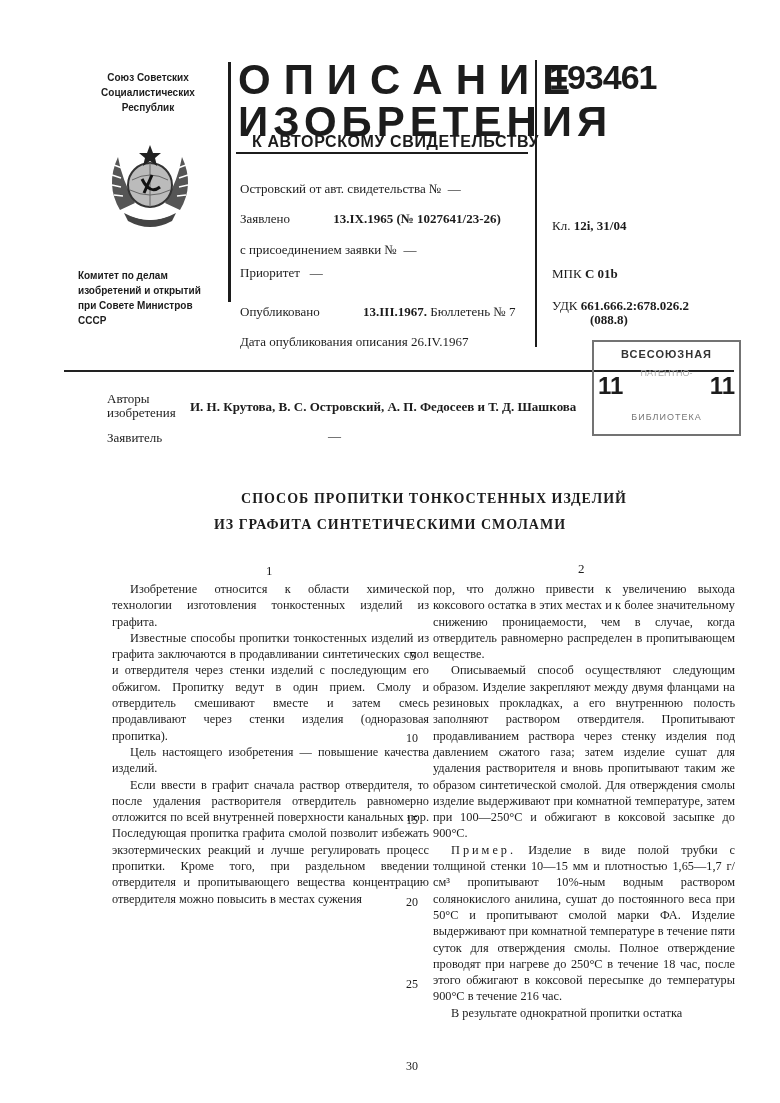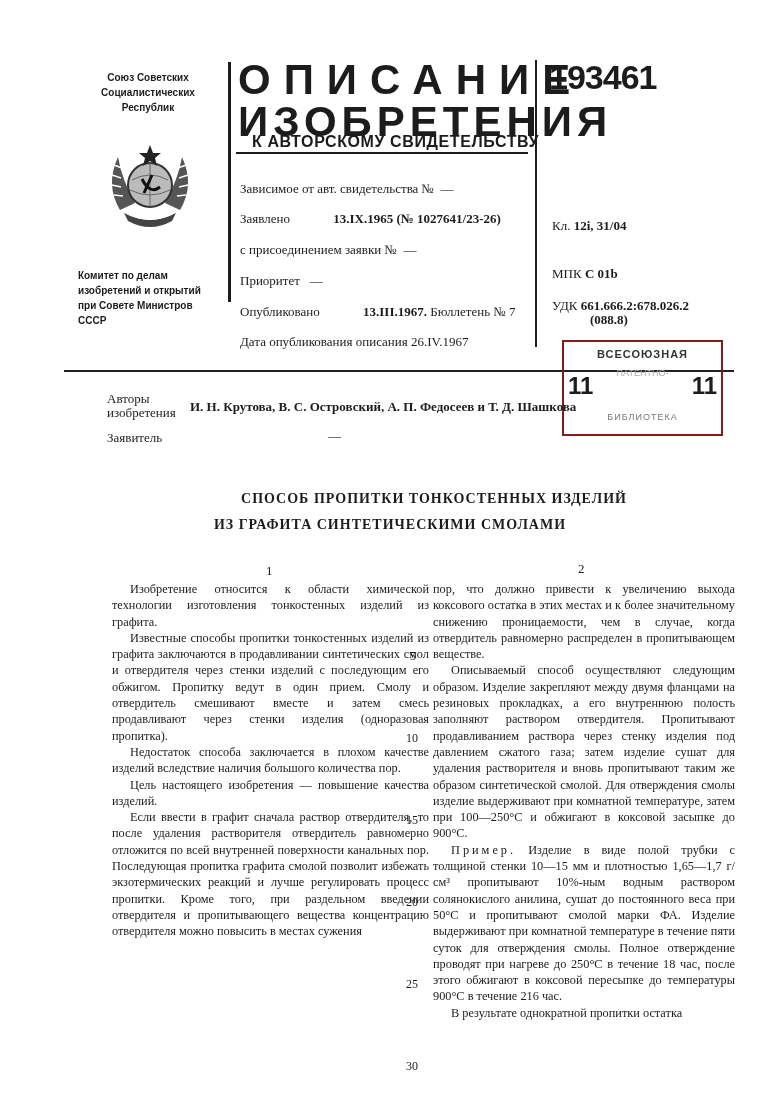--- a/index.html
+++ b/index.html
@@ -13,21 +13,21 @@
   .vline2 { left:535px; top:60px; width:2px; height:287px; background:#1c1c1c; }
   .title1 { left:238px; top:58px; font-size:42px; font-weight:bold; letter-spacing:13px; line-height:44px; }
   .title2 { left:238px; top:100px; font-size:42px; font-weight:bold; letter-spacing:5px; line-height:44px; }
   .subtitle { left:252px; top:133px; font-size:16px; font-weight:bold; letter-spacing:0.6px; }
   .subline { left:236px; top:152px; width:292px; height:2px; background:#1c1c1c; }
   .patno { left:549px; top:58px; font-size:34px; font-weight:bold; letter-spacing:-1px; }
   .meta { left:240px; font-size:13px; }
   .meta b { font-weight:bold;margin-left:40px; }
   .rmeta { left:552px; font-size:13px; }
   .hline { left:64px; top:370px; width:670px; height:2px; background:#222; }
-  .stamp { left:562px; top:340px; width:145px; height:92px; border:2px solid #7f1d1d; border-top-width:2px;padding-left:12px; }
+  .stamp { left:592px; top:340px; width:145px; height:92px; border:2px solid #737373; border-top-width:2px; }
   .stamp .s-top { position:absolute; left:0; right:0; top:6px; text-align:center; font-size:11px; font-weight:bold; color:#333; letter-spacing:1px; }
   .stamp .s-mid { position:absolute; left:0; right:0; top:26px; text-align:center; font-size:9px; color:#aaa; }
   .stamp .s-11l { position:absolute; left:4px; top:30px; font-size:24px; font-weight:bold; }
   .stamp .s-11r { position:absolute; right:4px; top:30px; font-size:24px; font-weight:bold; }
   .stamp .s-bot { position:absolute; left:0; right:0; top:70px; text-align:center; font-size:9px; color:#777; letter-spacing:1px; }
   .lbl { left:107px; font-size:13px; line-height:14px; }
   .authors { left:190px; top:399px; font-size:13px; font-weight:bold; }
   .applicant-dash { left:328px; top:428px; font-size:13px; }
   .doc-title { left:0; width:780px; text-align:center; font-size:14px; font-weight:bold; letter-spacing:1px; line-height:18px; }
   .colno { font-size:13px; }
@@ -71,32 +71,32 @@
 <div class="abs vline1"></div>
 <div class="abs vline2"></div>
 
 <div class="abs title1 sans">ОПИСАНИЕ</div>
 <div class="abs title2 sans">ИЗОБРЕТЕНИЯ</div>
 <div class="abs subtitle sans">К АВТОРСКОМУ СВИДЕТЕЛЬСТВУ</div>
 <div class="abs subline"></div>
 <div class="abs patno sans">193461</div>
 
 <div class="abs meta" style="top:181px;">
-  <span>Зависимое от авт. свидетельства №</span>&nbsp;
+  <span>Островский от авт. свидетельства №</span>&nbsp;
   <span>—</span>
 </div>
 <div class="abs meta" style="top:211px;">
   <span>Заявлено</span>
   <b>13.IX.1965 (№ 1027641/23-26)</b>
 </div>
 <div class="abs meta" style="top:242px;">
   <span>с присоединением заявки №</span>&nbsp;
   <span>—</span>
 </div>
-<div class="abs meta" style="top:273px;text-align:center;">
+<div class="abs meta" style="top:265px;text-align:center;">
   <span>Приоритет</span>&nbsp;&nbsp;
   <span>—</span>
 </div>
 <div class="abs meta" style="top:304px;">
   <span>Опубликовано</span>
   <b>13.III.1967.</b>
   <span>Бюллетень №</span>
   <span>7</span>
 </div>
 <div class="abs meta" style="top:334px;">
@@ -138,21 +138,20 @@
 
 <div class="abs doc-title" style="top:490px;padding-left:44px;">СПОСОБ ПРОПИТКИ ТОНКОСТЕННЫХ ИЗДЕЛИЙ</div>
 <div class="abs doc-title" style="top:516px;">ИЗ ГРАФИТА СИНТЕТИЧЕСКИМИ СМОЛАМИ</div>
 
 <div class="abs colno" style="left:266px; top:563px;">1</div>
 <div class="abs colno" style="left:578px; top:561px;">2</div>
 
 <div class="abs col col1">
   <p>Изобретение относится к области химической технологии изготовления тонкостенных изделий из графита.</p>
   <p>Известные способы пропитки тонкостенных изделий из графита заключаются в продавливании синтетических смол и отвердителя через стенки изделий с последующим его обжигом. Пропитку ведут в один прием. Смолу и отвердитель смешивают вместе и затем смесь продавливают через стенки изделия (одноразовая пропитка).</p>
-  <p>Недостаток способа заключается в плохом качестве изделий вследствие наличия большого количества пор.</p>
   <p>Цель настоящего изобретения — повышение качества изделий.</p>
   <p>Если ввести в графит сначала раствор отвердителя, то после удаления растворителя отвердитель равномерно отложится по всей внутренней поверхности канальных пор. Последующая пропитка графита смолой позволит избежать экзотермических реакций и лучше регулировать процесс пропитки. Кроме того, при раздельном введении отвердителя и пропитывающего вещества концентрацию отвердителя можно повысить в местах сужения</p>
 </div>
 
 <div class="abs lnum" style="left:410px; top:649px;">5</div>
 <div class="abs lnum" style="left:406px; top:731px;">10</div>
 <div class="abs lnum" style="left:406px; top:813px;">15</div>
 <div class="abs lnum" style="left:406px; top:895px;">20</div>
 <div class="abs lnum" style="left:406px; top:977px;">25</div>
 <div class="abs lnum" style="left:406px; top:1059px;">30</div>

